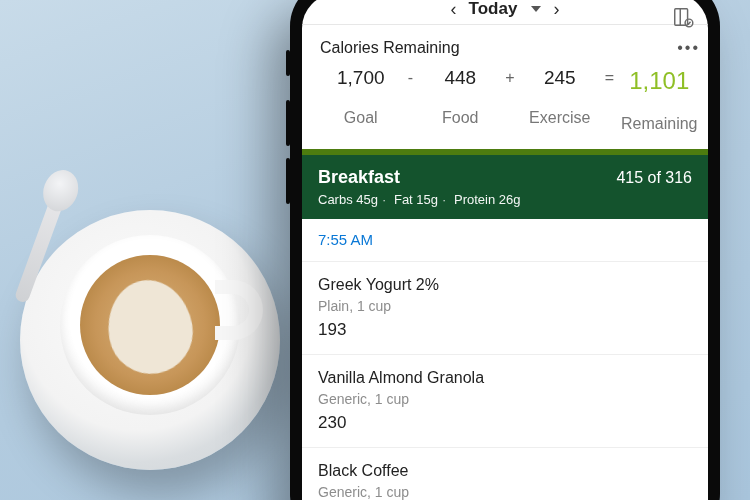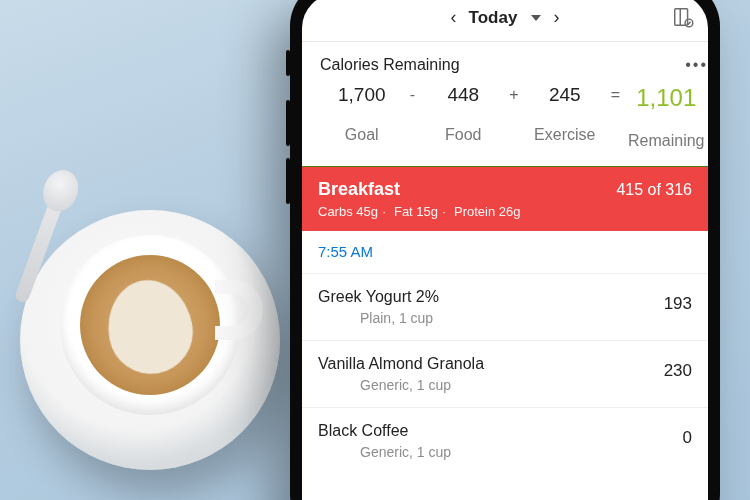--- a/index.html
+++ b/index.html
@@ -23,50 +23,50 @@
   .screen{width:100%;height:100%;background:#fff;border-radius:34px 34px 0 0;overflow:hidden;display:flex;flex-direction:column;}
 
   
   .topbar{height:48px;display:flex;align-items:center;justify-content:center;position:relative;border-bottom:1px solid #e7e7e7;}
   .nav-arrow{color:#2b2b2b;font-size:18px;padding:0 8px;cursor:pointer;}
   .nav-title{font-size:17px;font-weight:600;color:#222;margin:0 4px;display:flex;align-items:center;gap:14px;cursor:pointer;}
   .caret{width:0;height:0;border-left:5px solid transparent;border-right:5px solid transparent;border-top:6px solid #555;}
   .save-icon{position:absolute;right:14px;top:12px;cursor:pointer;color:#6b6b6b;}
 
   
-  .section{padding:14px 0 16px 18px;border-bottom:1px solid #4d7c0f;}
+  .section{padding:14px 8px 16px 18px;border-bottom:6px solid #4d7c0f;}
   .sec-head{display:flex;justify-content:space-between;align-items:center;margin-bottom:10px;}
   .sec-title{font-size:16px;color:#222;}
   .dots{color:#555;letter-spacing:2px;font-size:16px;cursor:pointer;}
   .eq{display:flex;align-items:flex-start;justify-content:space-between;}
   .term{flex:1;text-align:center;}
   .term .num{font-size:19px;color:#222;font-weight:400;}
   .term .lbl{font-size:16px;color:#777;margin-top:20px;}
   .op{width:18px;text-align:center;font-size:16px;color:#666;padding-top:2px;}
   .remaining .num{color:#8fbf26;font-size:24px;font-weight:400;}
   .remaining .lbl{color:#777;}
 
   
-  .meal-head{background:#ef4444;color:#fff;padding:12px 16px 12px 16px;}
+  .meal-head{background:#14532d;color:#fff;padding:12px 16px 12px 16px;}
   .meal-row1{display:flex;justify-content:space-between;align-items:baseline;}
   .meal-name{font-size:18px;font-weight:600;}
   .meal-cals{font-size:16px;font-weight:500;}
   .meal-macros{font-size:13px;margin-top:4px;opacity:.95;}
   .dot{opacity:.8;margin:0 4px;}
 
   
   .time-row{border-bottom:1px solid #eee;padding:12px 16px;}
   .time{color:#0a78d6;font-size:15px;}
 
   
-  .food{display:flex;justify-content:space-between;align-items:flex-start;padding:14px 16px;border-bottom:1px solid #eee;}
+  .food{display:flex;justify-content:space-between;align-items:flex-start;padding:14px 16px;border-bottom:1px solid #eee;flex-direction:column;}
   .food:last-child{border-bottom:none;}
   .food-text{flex:1;padding-right:12px;}
   .food-name{font-size:16px;color:#222;margin-bottom:4px;}
-  .food-sub{font-size:14px;color:#8d8d8d;margin-left:42px;}
+  .food-sub{font-size:14px;color:#8d8d8d;}
   .food-note{font-size:14px;color:#8fbf26;margin-top:6px;}
   .food-cal{font-size:17px;color:#222;padding-top:6px;}
 </style>
 </head>
 <body>
 
 <div class="bg"></div>
 <div class="saucer"></div>
 <div class="cup"></div>
 <div class="coffee"></div>

